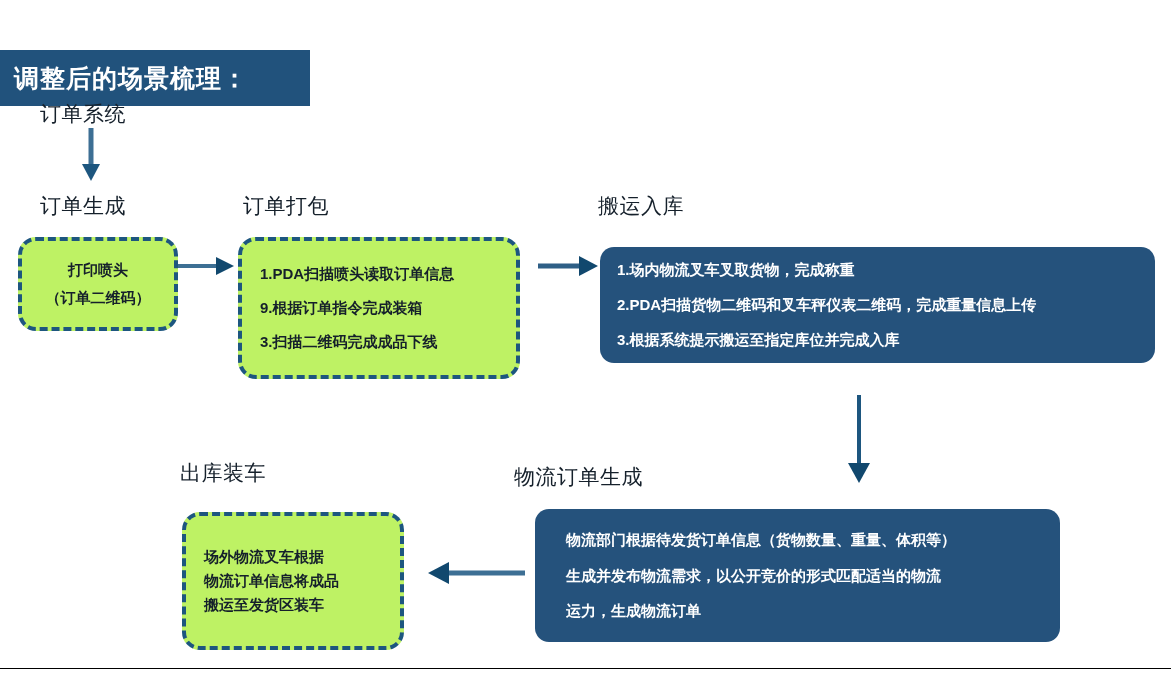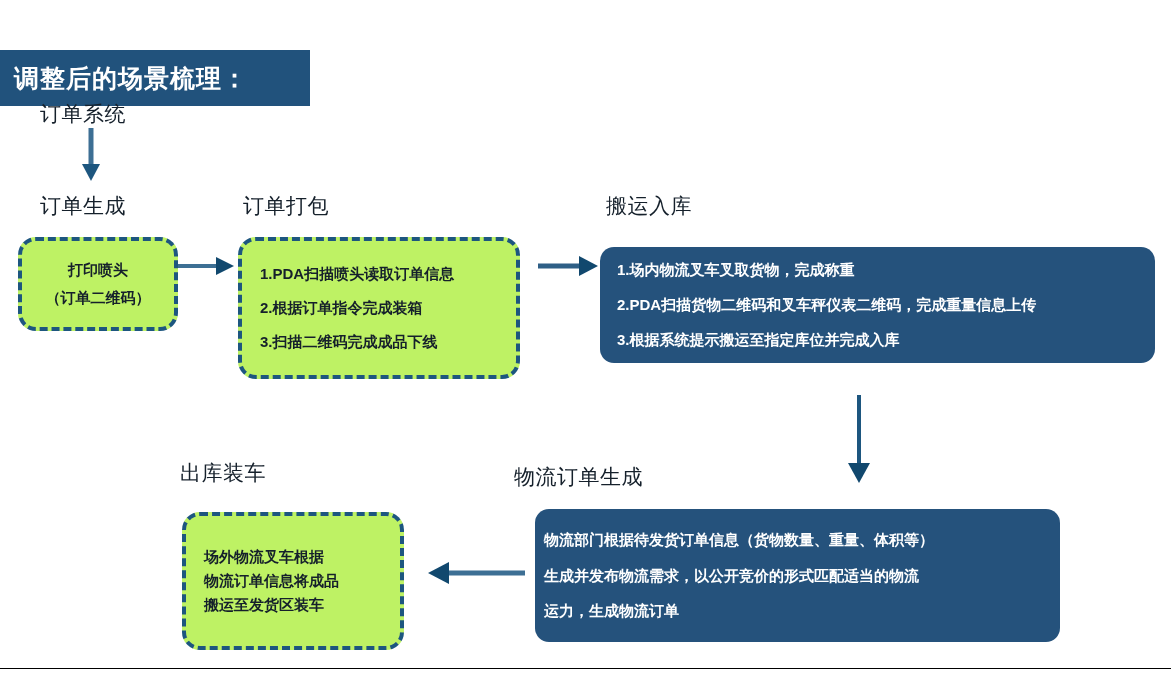--- a/index.html
+++ b/index.html
@@ -98,50 +98,50 @@
 <div class="title-bar">
   <span class="title-text">调整后的场景梳理：</span>
 </div>
 
 <div class="caption" style="left:40px; top:100px;">订单系统</div>
 
 <div class="caption" style="left:40px; top:192px;">订单生成</div>
 
 <div class="caption" style="left:243px; top:192px;">订单打包</div>
 
-<div class="caption" style="left:598px; top:192px;margin-left:8px;">搬运入库</div>
+<div class="caption" style="left:598px; top:192px;">搬运入库</div>
 
 <div class="caption" style="left:180px; top:459px;">出库装车</div>
 
 <div class="caption" style="left:514px; top:463px;">物流订单生成</div>
 
 <div class="node dashed" style="left:18px; top:237px; width:160px; height:94px; align-items:center; gap:12px;">
   <div class="line">打印喷头</div>
   <div class="line">（订单二维码）</div>
 </div>
 
 <div class="node dashed" style="left:238px; top:237px; width:282px; height:142px; padding-left:18px; gap:18px;">
   <div class="line">1.PDA扫描喷头读取订单信息</div>
-  <div class="line">2.根据订单指令完成装箱</div>
+  <div class="line">9.根据订单指令完成装箱</div>
   <div class="line">3.扫描二维码完成成品下线</div>
 </div>
 
 <div class="node solid" style="left:600px; top:247px; width:555px; height:116px; padding-left:17px; gap:19px;">
   <div class="line">1.场内物流叉车叉取货物，完成称重</div>
   <div class="line">2.PDA扫描货物二维码和叉车秤仪表二维码，完成重量信息上传</div>
   <div class="line">3.根据系统提示搬运至指定库位并完成入库</div>
 </div>
 
 <div class="node dashed" style="left:182px; top:512px; width:222px; height:138px; padding-left:18px; gap:8px;">
   <div class="line">场外物流叉车根据</div>
   <div class="line">物流订单信息将成品</div>
   <div class="line">搬运至发货区装车</div>
 </div>
 
-<div class="node solid" style="left:535px; top:509px; width:525px; height:133px; padding-left:9px; gap:20px;">
+<div class="node solid" style="left:535px; top:509px; width:525px; height:133px; padding-left:31px; gap:20px;">
   <div class="line">物流部门根据待发货订单信息（货物数量、重量、体积等）</div>
   <div class="line">生成并发布物流需求，以公开竞价的形式匹配适当的物流</div>
   <div class="line">运力，生成物流订单</div>
 </div>
 
 <div class="arrow" style="left:78px; top:128px; width:26px; height:55px;">
   <svg width="26" height="55" viewBox="0 0 26 55">
     <line x1="13" y1="0" x2="13" y2="38" stroke="#3d6f94" stroke-width="5"></line>
     <polygon points="4,36 22,36 13,53" fill="#1d567f"></polygon>
   </svg>

